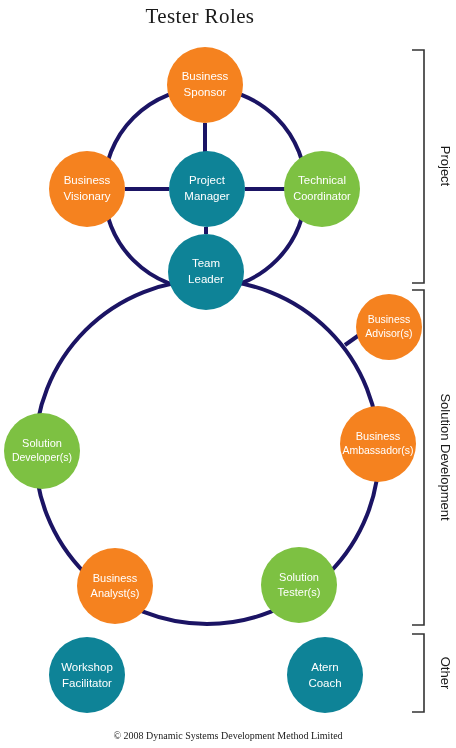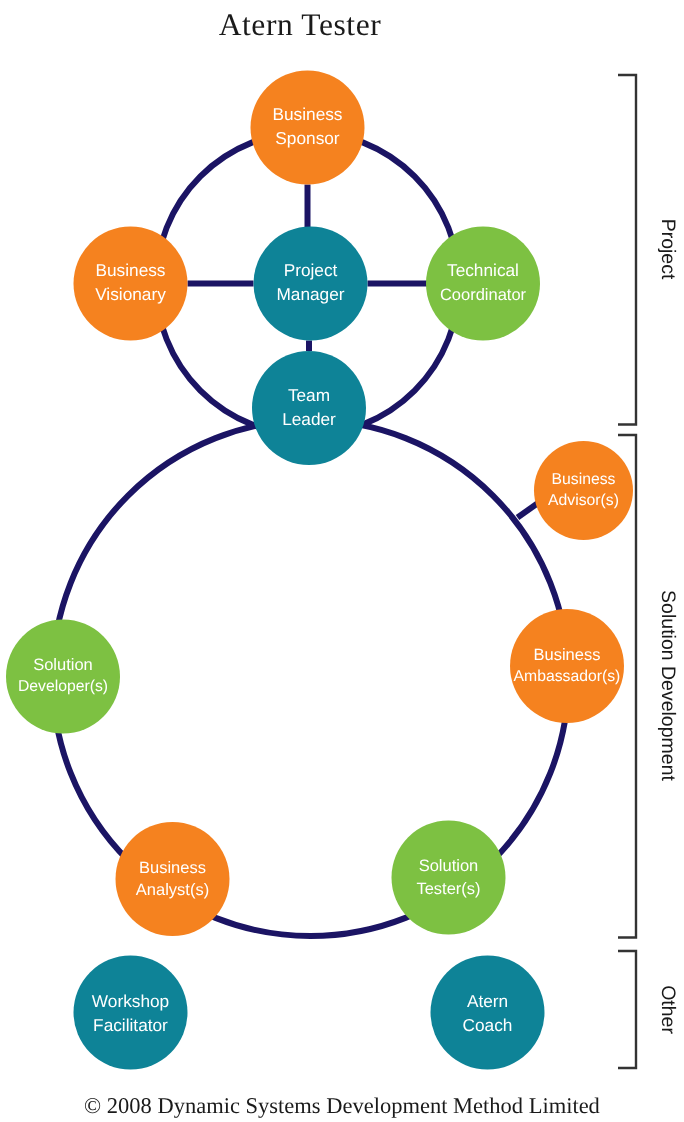--- a/index.html
+++ b/index.html
@@ -44,30 +44,30 @@
     font-size: 13px;
     fill: #1a1a1a;
   }
   #footer-copyright {
     position: absolute;
     left: 0;
     top: 730px;
     width: 456px;
     text-align: center;
     font-family: "Liberation Serif", serif;
-    font-size: 15px;
+    font-size: 10px;
     color: #1a1a1a;
   }
 </style>
 </head>
 <body>
 
 <div id="page">
 
-  <div id="diagram-title">Atern Tester</div>
+  <div id="diagram-title">Tester Roles</div>
 
   <svg id="diagram-svg" width="456" height="748" viewBox="0 0 456 748">
 
     <g fill="none" stroke="#1B1464" stroke-width="4">
 
       <circle cx="205" cy="189" r="101"></circle>
 
       <circle cx="207" cy="452" r="172"></circle>
     </g>
 

